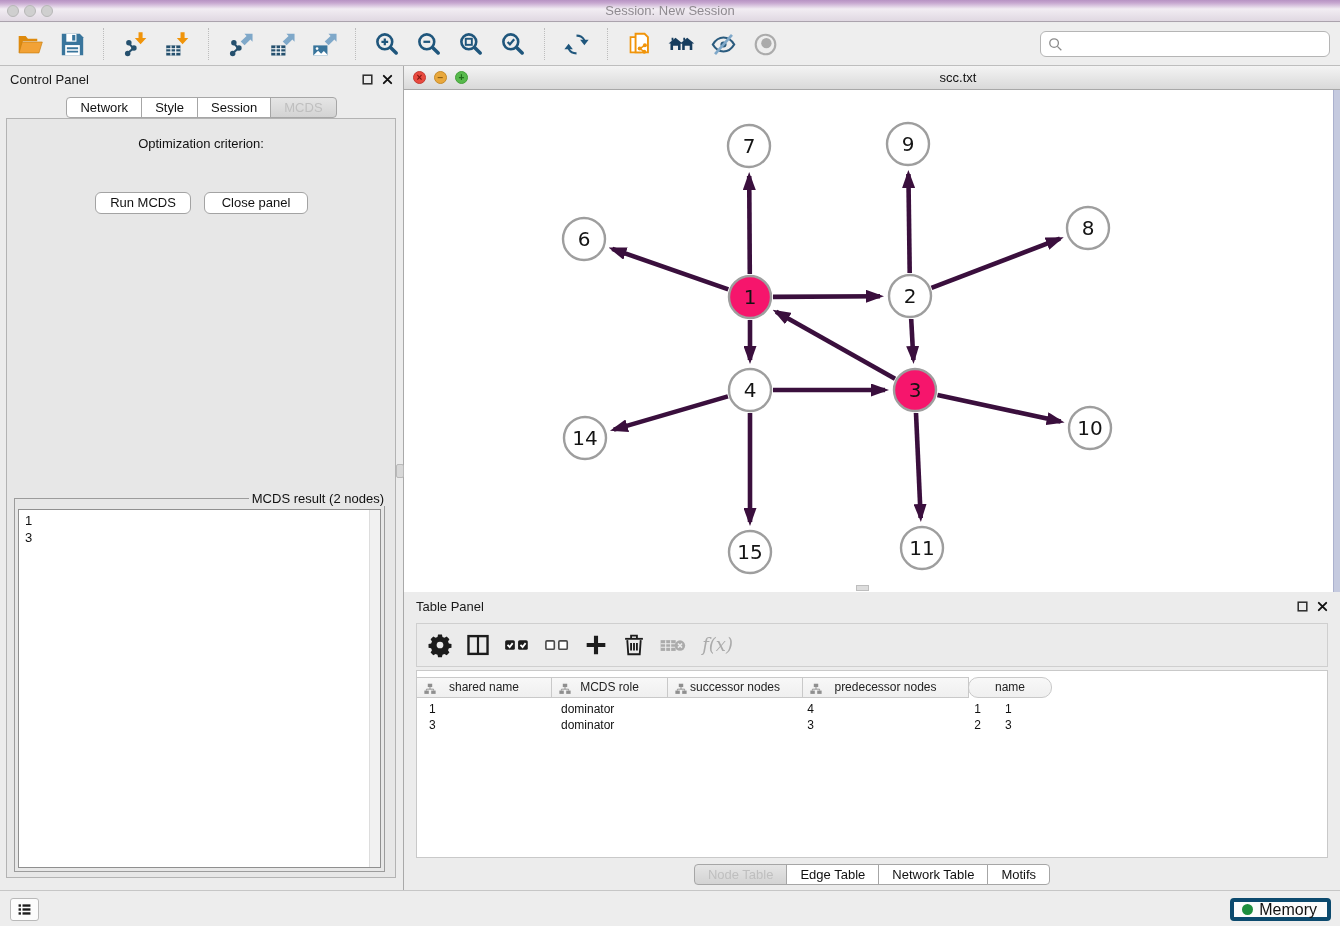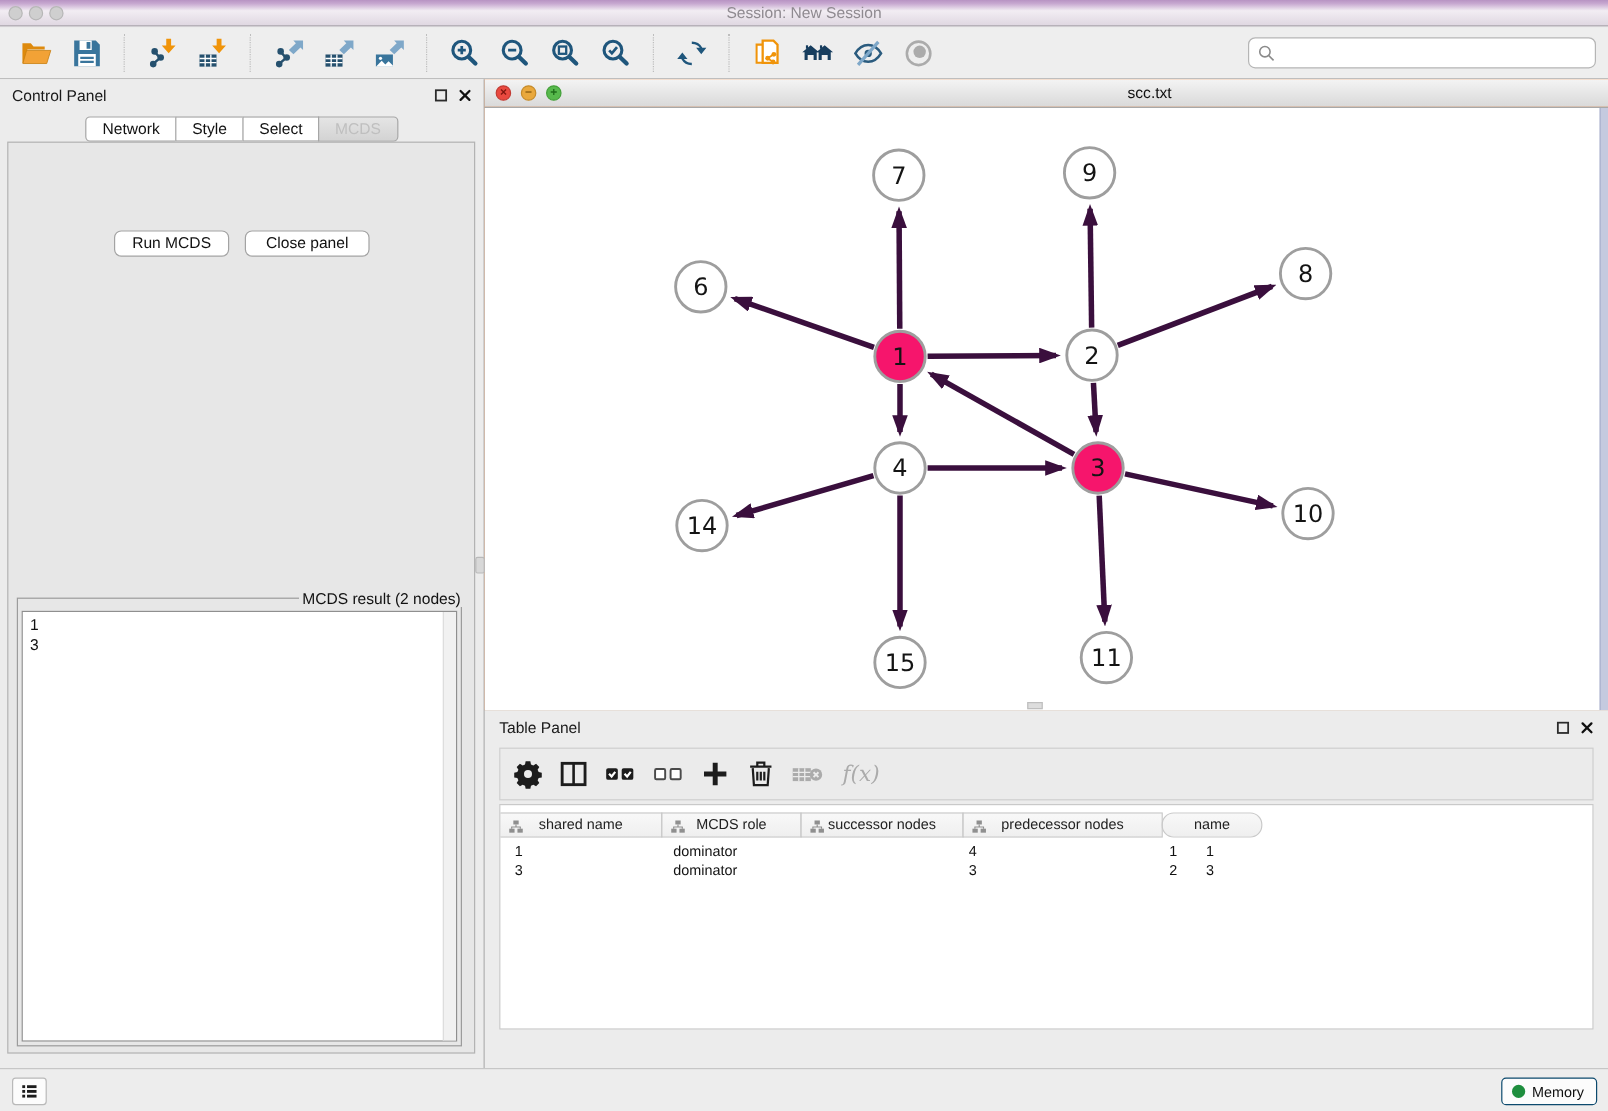--- a/index.html
+++ b/index.html
@@ -100,21 +100,21 @@
   .tcell { line-height:16px; overflow:hidden; white-space:nowrap; }
   .tp-tabs { position:absolute; left:0; top:272px; width:100%; display:flex; justify-content:center; }
 
   
   .statusbar { position:absolute; left:0; top:890px; width:1340px; height:36px; background:#EDEDED;
     border-top:1px solid #C6C6C6; }
   .list-btn { position:absolute; left:10px; top:7px; width:29px; height:23px; background:#FCFCFC;
     border:1px solid #B9B9B9; border-radius:3px; display:flex; align-items:center; justify-content:center; cursor:pointer; }
   .list-btn svg { width:19px; height:19px; }
   .mem-btn { position:absolute; right:9px; top:7px; height:23px; padding:0 10px 0 8px; background:#FCFCFC;
-    border:1px solid #0c4a6e; border-radius:4px; display:flex; align-items:center; gap:6px; font-size:12px;
+    border:4px solid #0c4a6e; border-radius:4px; display:flex; align-items:center; gap:6px; font-size:16px;
     color:#111; cursor:pointer; }
   .mem-dot { width:11px; height:11px; border-radius:50%; }
 </style>
 </head>
 <body>
 
 <div class="titlebar">
   <div class="traffic">
     <span></span>
     <span></span>
@@ -276,24 +276,25 @@
       </span>
     <span class="pbtn">
         <svg viewBox="0 0 11 11">
           <path d="M1.8 1.8l7.4 7.4M9.2 1.8L1.8 9.2" stroke="#111" stroke-width="1.9" stroke-linecap="round"></path>
         </svg>
       </span>
   </div>
   <div class="cp-tabs">
     <div class="tab">Network</div>
     <div class="tab">Style</div>
-    <div class="tab">Select</div>
+    <div class="tab">Session</div>
     <div class="tab active">MCDS</div>
   </div>
   <div class="cp-body">
+    <div class="opt-label">Optimization criterion:</div>
     <div class="btn" id="run-btn">Run MCDS</div>
     <div class="btn" id="close-btn">Close panel</div>
     <fieldset id="mcds-fieldset">
       <legend>MCDS result (2 nodes)</legend>
       <div class="result-box">
         <div class="result-lines" id="mcds-lines">
             <div>1</div>
             <div>3</div>
           </div>
         <div class="result-scroll"></div>
@@ -493,20 +494,26 @@
         </div>
         <div class="trow">
           <div class="tcell" style="width: 136px; text-align: left; padding: 0px 0px 0px 12px;">3</div>
           <div class="tcell" style="width: 117px; text-align: left; padding: 0px 0px 0px 8px;">dominator</div>
           <div class="tcell" style="width: 158px; text-align: right; padding: 0px 14px 0px 0px;">3</div>
           <div class="tcell" style="width: 167px; text-align: right; padding: 0px 14px 0px 0px;">2</div>
           <div class="tcell" style="width: 84px; text-align: left; padding: 0px 0px 0px 10px;">3</div>
         </div>
       </div>
   </div>
+  <div class="tp-tabs">
+    <div class="tab active">Node Table</div>
+    <div class="tab">Edge Table</div>
+    <div class="tab">Network Table</div>
+    <div class="tab">Motifs</div>
+  </div>
 </div>
 
 <div class="statusbar">
   <div class="list-btn">
     <svg viewBox="0 0 24 24">
         <g fill="#1C1C1C">
           <rect x="4.5" y="5.5" width="3" height="3"></rect>
           <rect x="9.5" y="5.5" width="10" height="3"></rect>
           <rect x="4.5" y="10.5" width="3" height="3"></rect>
           <rect x="9.5" y="10.5" width="10" height="3"></rect>

